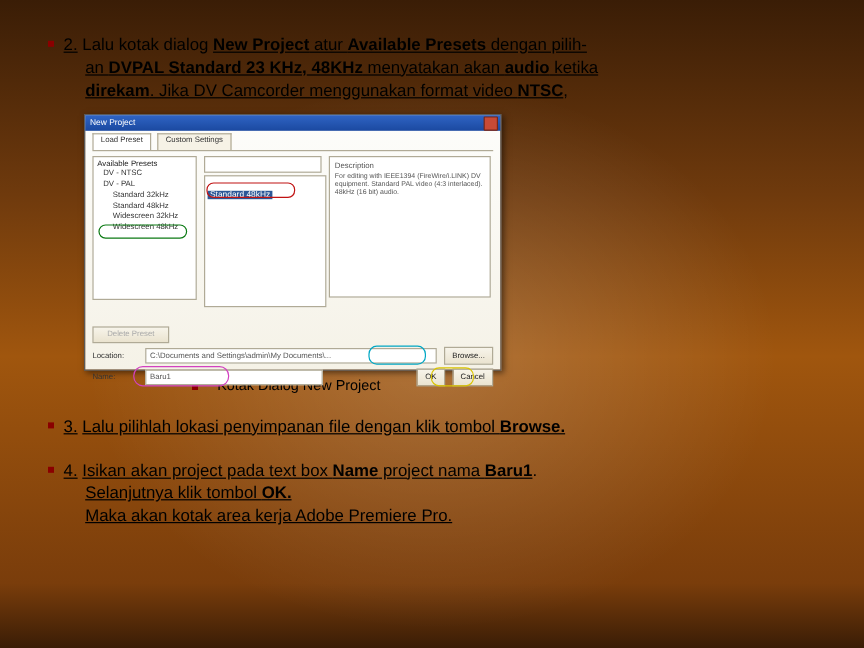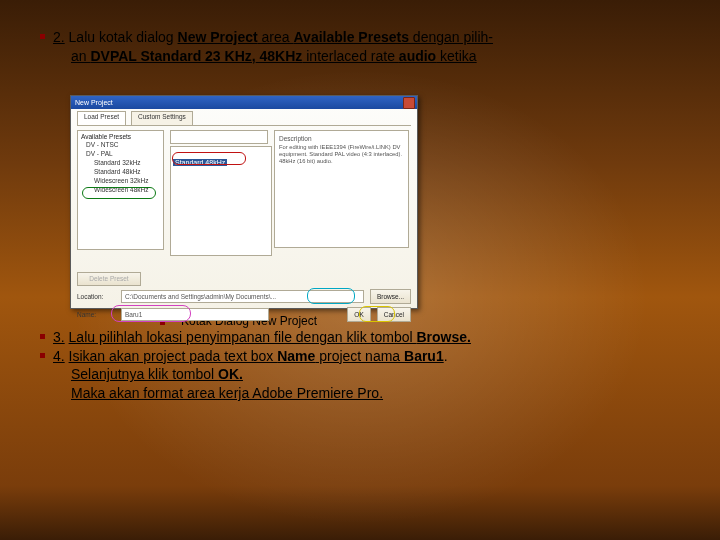--- a/index.html
+++ b/index.html
@@ -146,38 +146,40 @@
     border:1px solid #d9c400; border-radius:7px;
   }
   .caption {
     margin-left: 120px;
     margin-top: 5px;
     font-size: 12px;
     display:flex; align-items:center; gap:8px;
   }
   .caption .bullet { margin-top: 4px; }
 
-  .para3, .para4 { }
+  .para3, .para4 { margin-top: 18px; }
   .para4-body { margin-left: 18px; }
   .gap { height: 2px; }
 </style>
 </head>
 <body>
 
 <div class="content">
 
   <div class="bullet-row">
     <span class="bullet"></span>
     <div class="li-text">
       <span class="u">2.</span>
-      <span>Lalu kotak dialog </span><span class="b u">New Project</span><span class="u"> area </span><span class="b u">Available Presets</span><span class="u"> dengan pilih-</span><br>
+      <span>Lalu kotak dialog </span><span class="b u">New Project</span><span class="u"> atur </span><span class="b u">Available Presets</span><span class="u"> dengan pilih-</span><br>
       <span class="indent">
-        <span class="u">an </span><span class="b u">DVPAL Standard 23 KHz,</span><span class="b u">  48KHz</span><span class="u"> interlaced rate </span><span class="b u">audio</span><span class="u"> ketika</span>
+        <span class="u">an </span><span class="b u">DVPAL Standard 23 KHz,</span><span class="b u">  48KHz</span><span class="u"> menyatakan akan </span><span class="b u">audio</span><span class="u"> ketika</span>
       </span><br>
-      <br>
+      <span class="indent">
+        <span class="b u">direkam</span><span class="u">. Jika DV Camcorder menggunakan format video </span><span class="b u">NTSC</span><span class="u">,</span>
+      </span><br>
     </div>
   </div>
 
   <div class="shot">
     <div class="titlebar">
       <span>New Project</span>
       <span class="closebtn"></span>
     </div>
     <div class="tabs">
       <div class="tab sel">Load Preset</div>
@@ -240,17 +242,17 @@
   </div>
 
   <div class="bullet-row para4">
     <span class="bullet"></span>
     <div class="li-text">
       <span class="u">4.</span>
       <span class="u">Isikan akan project pada text box </span><span class="b u">Name</span><span class="u"> project nama </span><span class="b u">Baru1</span><span>.</span><br>
       <span class="para4-body">
         <span class="u">Selanjutnya klik tombol </span><span class="b u">OK.</span>
       </span><br>
-      <span class="para4-body u">Maka akan format area kerja Adobe Premiere Pro.</span>
+      <span class="para4-body u">Maka akan kotak area kerja Adobe Premiere Pro.</span>
     </div>
   </div>
 
 </div>
 
 </body></html>

